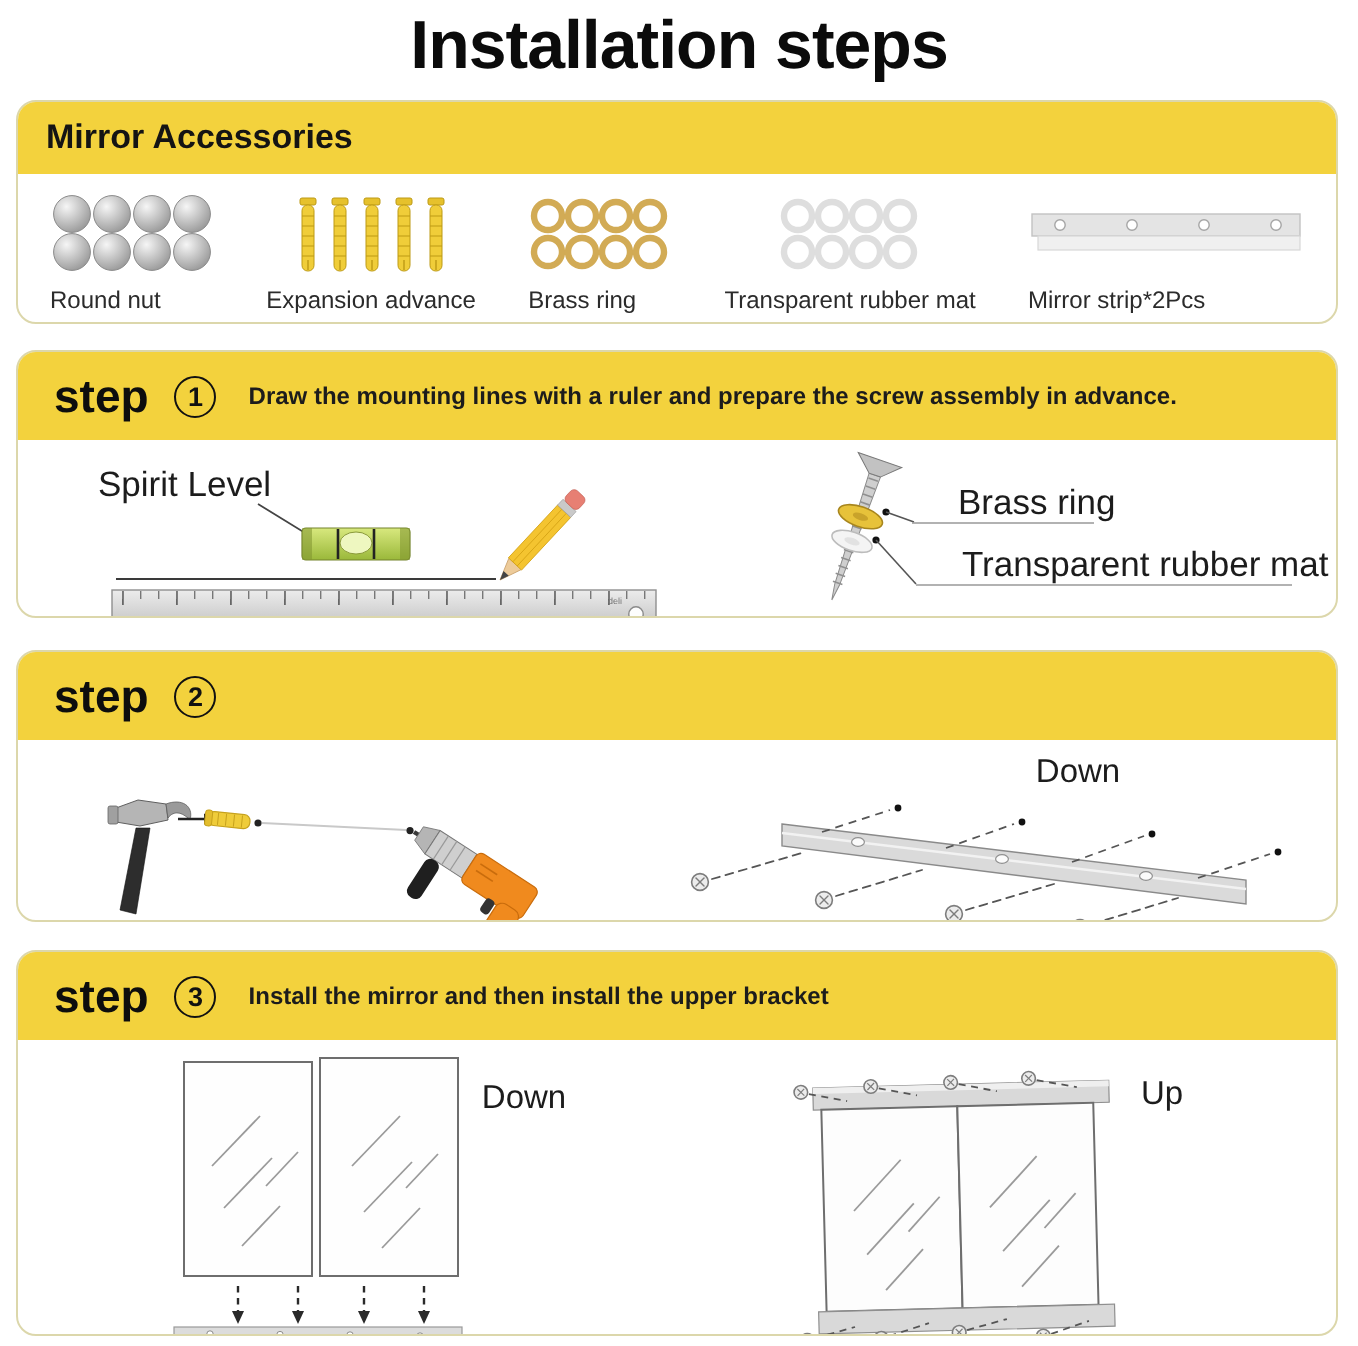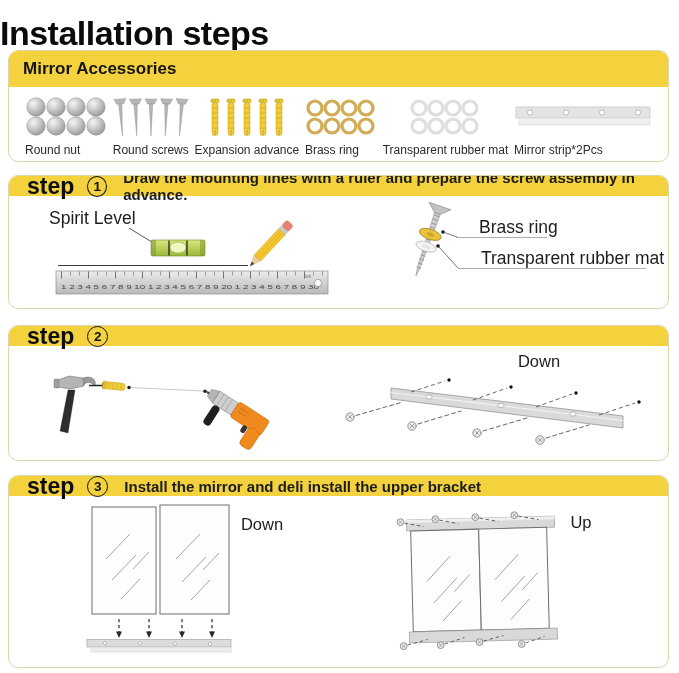--- a/index.html
+++ b/index.html
@@ -1,45 +1,45 @@
 <!DOCTYPE html>
 <html><head>
 <meta charset="utf-8">
 <style>
   html,body{margin:0;padding:0;}
   body{
     width:679px;height:673px;position:relative;background:#fff;
     font-family:"Liberation Sans",sans-serif;color:#1a1a1a;overflow:hidden;
   }
   .title{
-    font-size:34px;font-weight:800;letter-spacing:-0.5px;
-    padding-top:14px;color:#0b0b0b;font-family:"Liberation Sans",sans-serif;
+    text-align:center;font-size:34px;font-weight:800;letter-spacing:-0.5px;
+    padding-top:4px;color:#0b0b0b;font-family:"Liberation Sans",sans-serif;
   }
   .panel{
     position:absolute;left:8px;width:661px;background:#fff;
     border:1px solid #dcd7ab;border-radius:10px;overflow:hidden;box-sizing:border-box;
   }
   .panel-acc{top:50px;height:112px;}
   .panel-s1{top:175px;height:134px;}
   .panel-s2{top:325px;height:136px;}
   .panel-s3{top:475px;height:193px;}
   .yellow{background:#f3d23d;}
   .acc-header{height:36px;line-height:36px;padding-left:14px;font-size:17px;font-weight:700;color:#141414;}
   .acc-body{display:flex;align-items:flex-end;justify-content:space-between;padding:6px 16px 0 16px;}
   .acc-item{display:flex;flex-direction:column;}
   .acc-icon{height:48px;display:flex;align-items:center;justify-content:center;}
   .acc-label{font-size:12px;color:#2b2b2b;margin-top:2px;white-space:nowrap;}
-  .step-header{height:20px;display:flex;align-items:center;padding-left:18px;}
+  .step-header{height:44px;display:flex;align-items:center;padding-left:18px;}
   .step-word{font-size:23px;font-weight:800;color:#0d0d0d;line-height:1;}
   .step-num{
     width:21px;height:21px;border:1.6px solid #111;border-radius:50%;
     display:flex;align-items:center;justify-content:center;
     font-size:13.5px;font-weight:600;margin-left:13px;color:#111;box-sizing:border-box;
   }
-  .step-desc{margin-left:16px;font-size:15px;font-weight:600;color:#1c1c1c;}
+  .step-desc{margin-left:16px;font-size:12px;font-weight:600;color:#1c1c1c;}
   .step-body{display:block;}
   svg text{font-family:"Liberation Sans",sans-serif;}
 </style>
 </head>
 <body>
 
 <div class="title">Installation steps</div>
 
 <div class="panel panel-acc">
   <div class="acc-header yellow">Mirror Accessories</div>
@@ -62,38 +62,20 @@
             <circle cx="11" cy="30" r="9.2"></circle>
               <circle cx="31" cy="30" r="9.2"></circle>
               <circle cx="51" cy="30" r="9.2"></circle>
               <circle cx="71" cy="30" r="9.2"></circle>
           </g>
         </svg>
       </div>
       <div class="acc-label">Round nut</div>
     </div>
 
-    <div class="acc-item">
-      <div class="acc-icon">
-        <svg width="76" height="44" viewBox="0 0 76 44">
-          <defs>
-            <g id="ascrew" stroke="#898989" stroke-width="0.4" fill="#b7b7b7">
-              <polygon points="-6,3 6,3 3.5,8 -3.5,8"></polygon>
-              <polygon points="-1.7,8 1.7,8 0,40"></polygon>
-            </g>
-          </defs>
-          <use href="#ascrew" x="8" y="1" transform="rotate(-4 8 20)"></use>
-          <use href="#ascrew" x="23" y="1" transform="rotate(-2 23 20)"></use>
-          <use href="#ascrew" x="38" y="1"></use>
-          <use href="#ascrew" x="53" y="1" transform="rotate(2 53 20)"></use>
-          <use href="#ascrew" x="68" y="1" transform="rotate(4 68 20)"></use>
-        </svg>
-      </div>
-      <div class="acc-label">Round screws</div>
-    </div>
 
     <div class="acc-item">
       <div class="acc-icon">
         <svg width="78" height="44" viewBox="0 0 78 44">
           <defs>
             <g id="aanchor">
               <rect x="-4" y="2" width="8" height="3.5" rx="1" fill="#e6c12c" stroke="#bd9a15" stroke-width="0.5"></rect>
               <rect x="-3" y="5.5" width="6" height="33" rx="2.8" fill="#f0cd39" stroke="#bd9a15" stroke-width="0.5"></rect>
               <g stroke="#bd9a15" stroke-width="0.5">
                 <line x1="-3" y1="11" x2="3" y2="11"></line>
@@ -345,21 +327,21 @@
           <circle cx="630" cy="56" r="1.7"></circle>
       </g>
     </g>
   </svg>
 </div>
 
 <div class="panel panel-s3">
   <div class="step-header yellow">
     <span class="step-word">step</span>
     <span class="step-num">3</span>
-    <span class="step-desc">Install the mirror and deli install the upper bracket</span>
+    <span class="step-desc">Install the mirror and then install the upper bracket</span>
   </div>
   <svg class="step-body" width="659" height="161" viewBox="0 0 659 161">
     <defs>
       <g id="s3screw">
         <circle r="3.4" fill="#ececec" stroke="#7d7d7d" stroke-width="0.8"></circle>
         <line x1="-1.7" y1="-1.7" x2="1.7" y2="1.7" stroke="#7d7d7d" stroke-width="0.6"></line>
         <line x1="-1.7" y1="1.7" x2="1.7" y2="-1.7" stroke="#7d7d7d" stroke-width="0.6"></line>
       </g>
     </defs>
 

